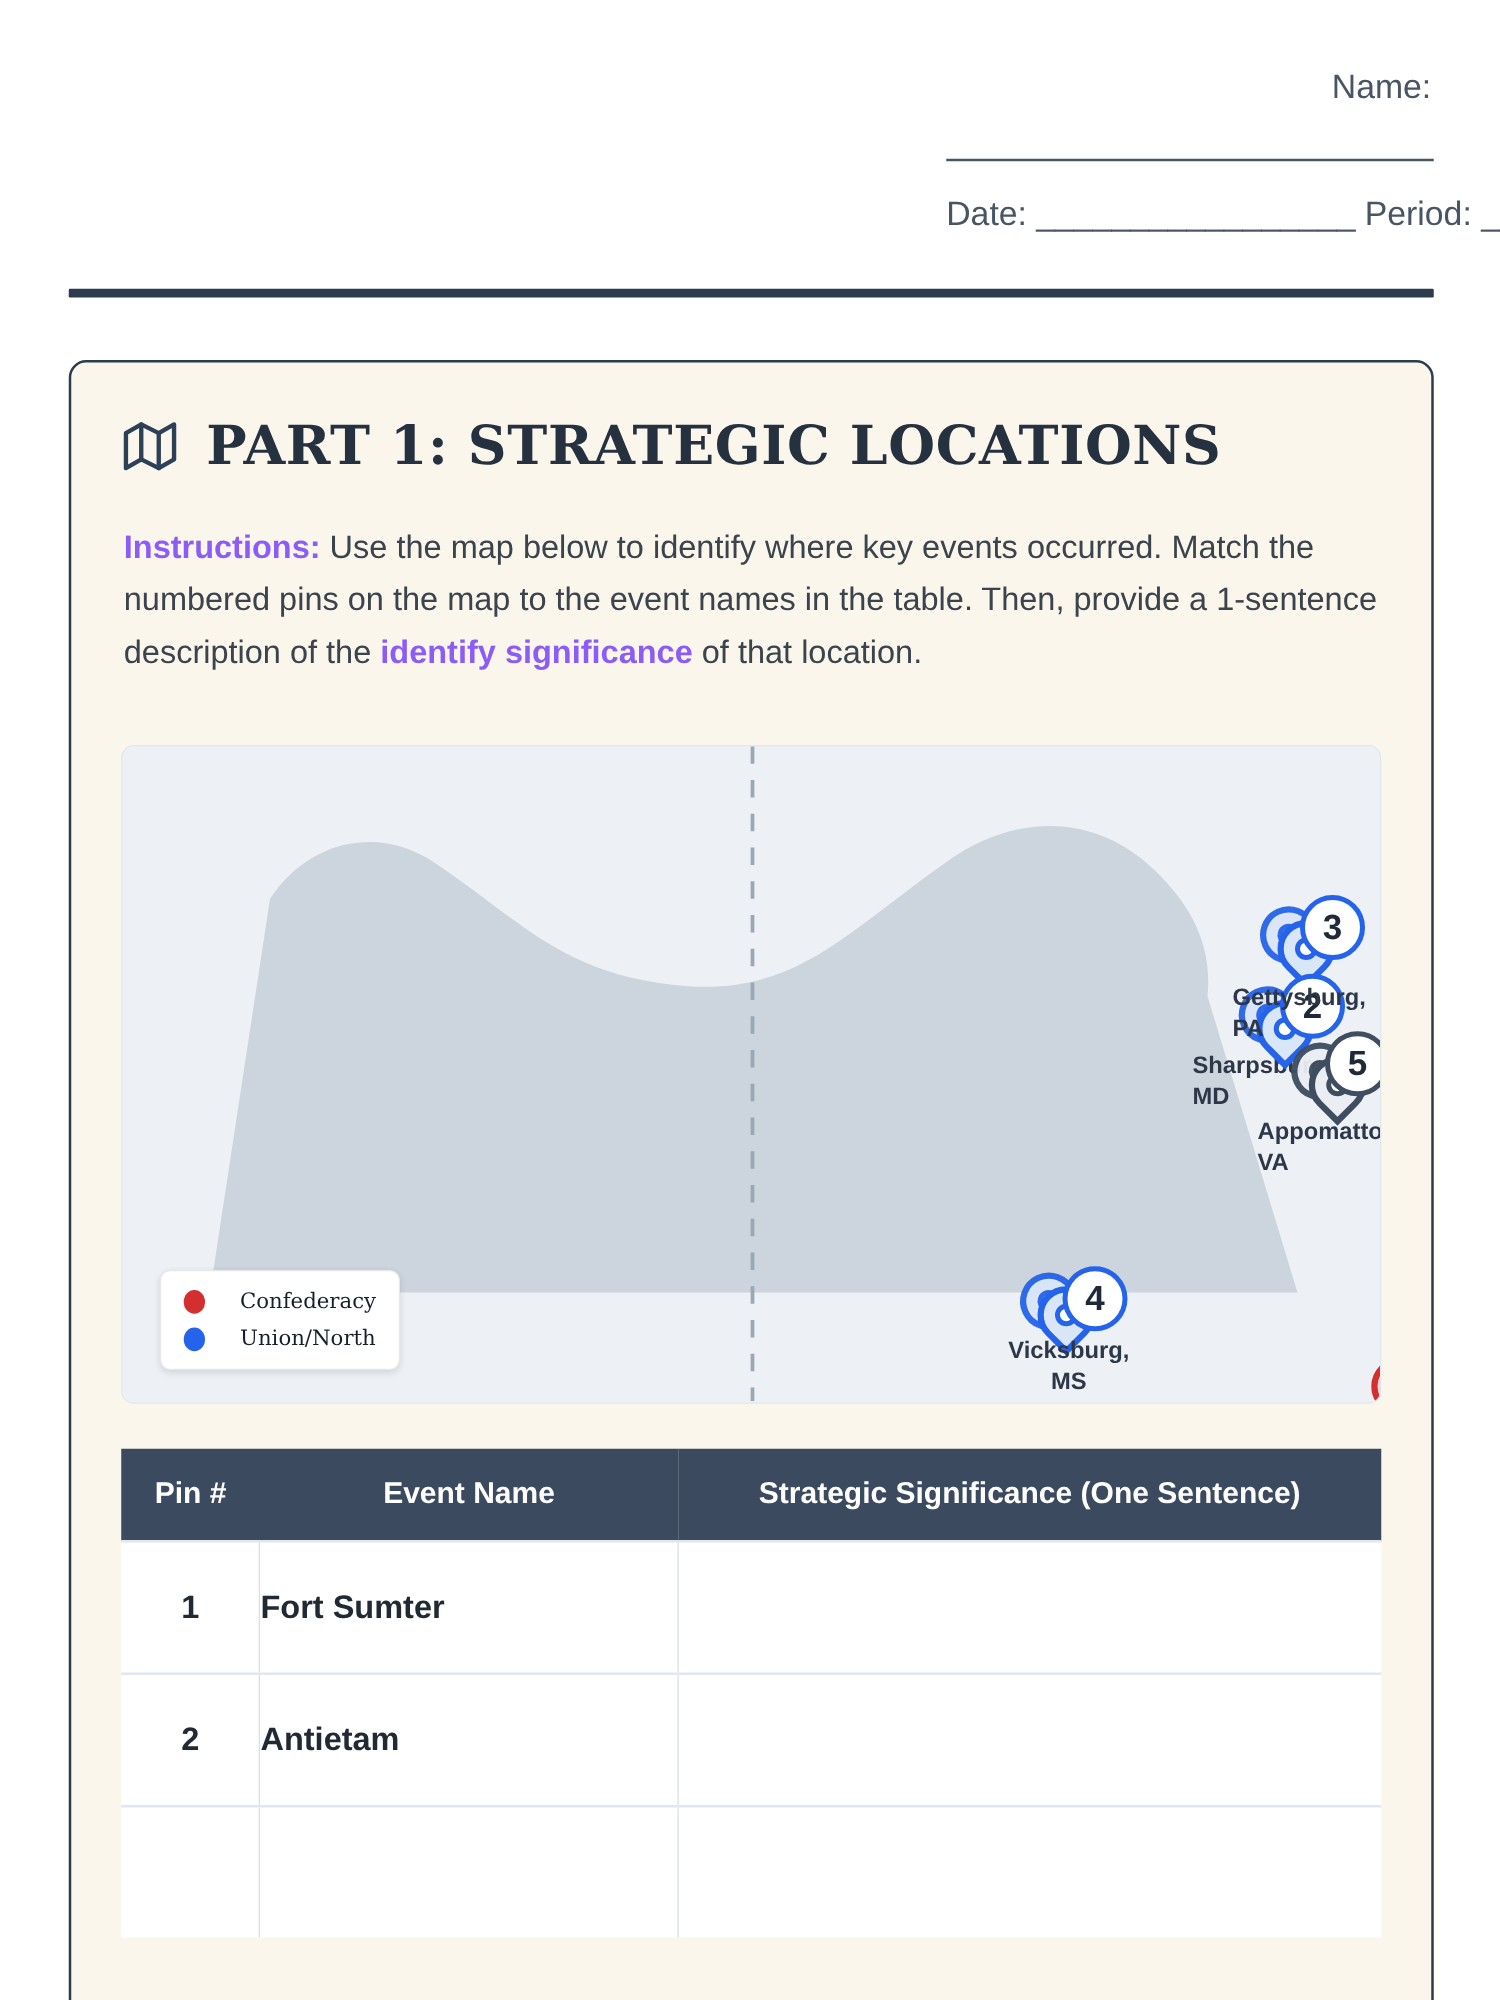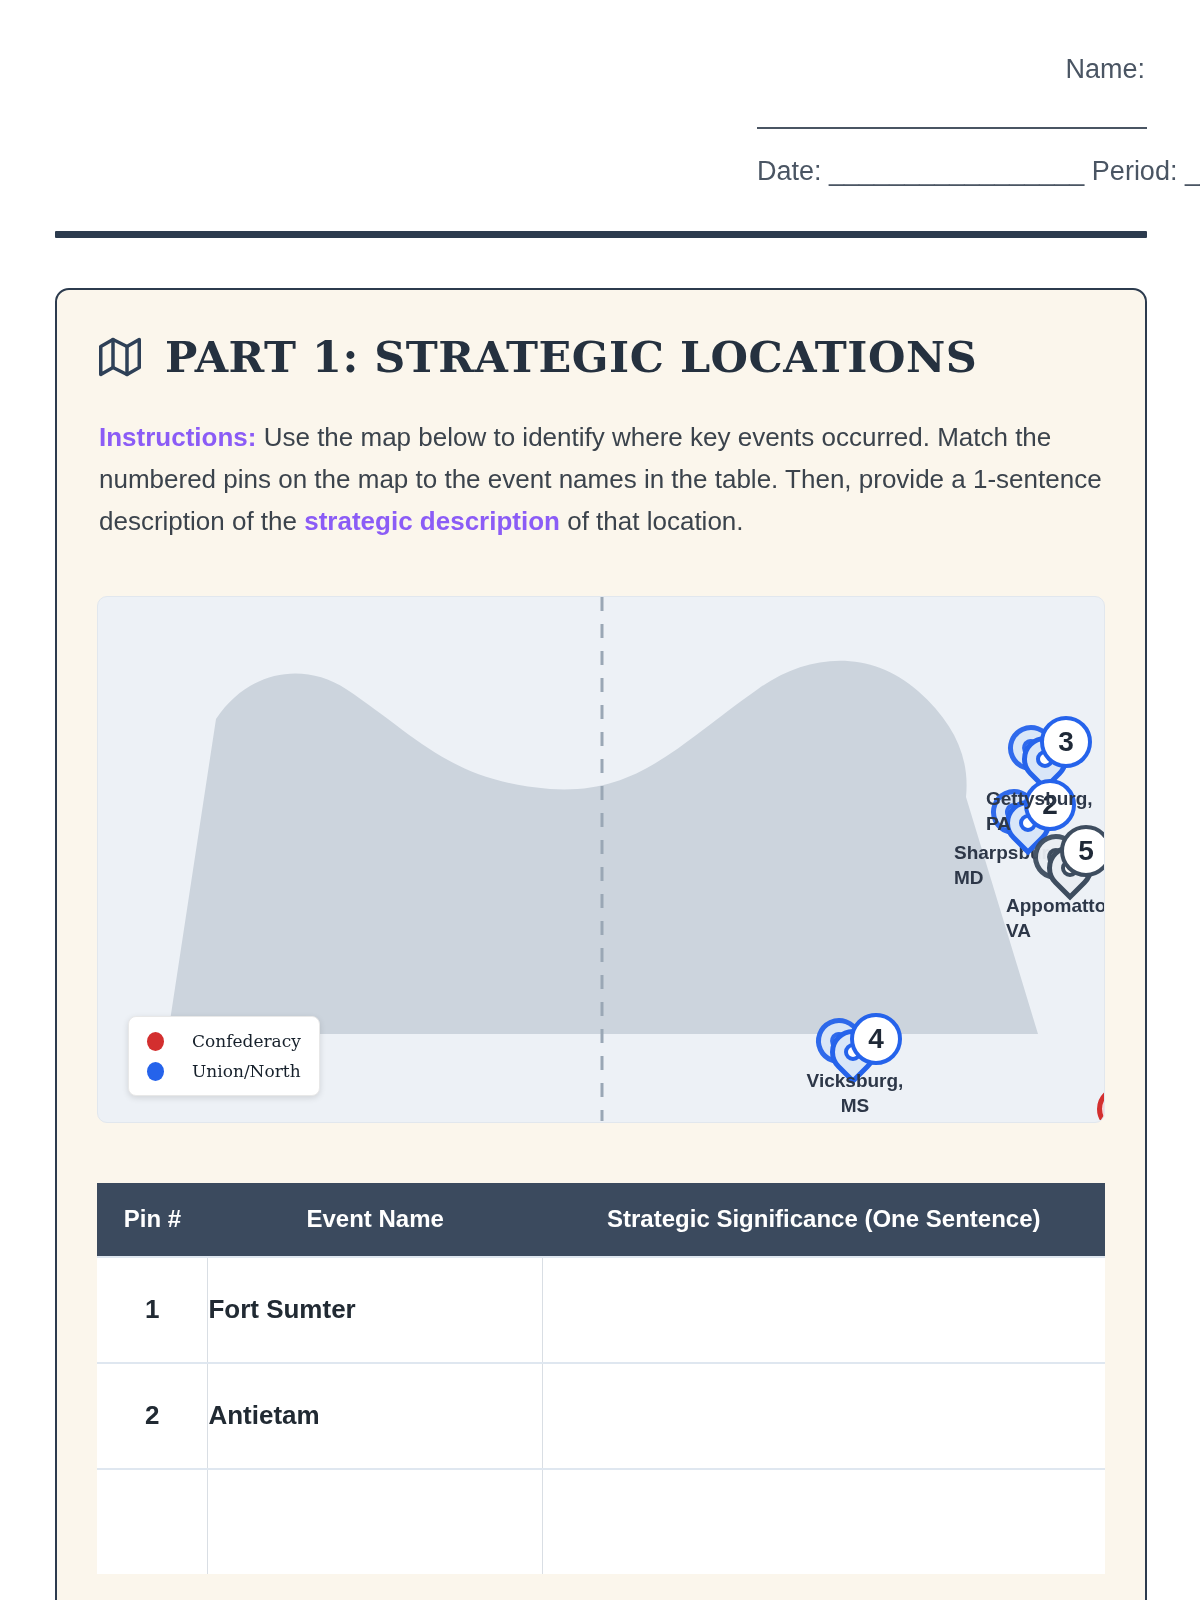--- a/index.html
+++ b/index.html
@@ -80,21 +80,21 @@
     border:1px solid #e8e8e8;border-radius:8px;box-shadow:0 2px 6px rgba(0,0,0,.12);
     padding:14px 18px;display:flex;flex-direction:column;gap:10px;
   }
   .legend-item{display:flex;align-items:center;gap:28px;}
   .legend-dot{width:17px;height:19px;border-radius:50%;}
   .legend-dot.red{background:#d32f2f;}
   .legend-dot.blue{background:#2563eb;}
   .legend-label{font-family:"DejaVu Serif","Liberation Serif",serif;font-size:17px;color:#16202b;}
 
   
-  table.events{width:100%;border-collapse:collapse;margin-top:60px;border-radius:10px;}
+  table.events{width:100%;border-collapse:collapse;margin-top:36px;border-radius:10px;}
   table.events th{
     background:#3b4a5e;color:#ffffff;font-size:24px;font-weight:bold;
     padding:20px 18px;line-height:1.35;
   }
   th.col-pin{width:11%;text-align:center;}
   th.col-event{width:33.2%;text-align:center;padding-left:22px;}
   th.col-sig{text-align:center;}
   table.events td{
     background:#ffffff;height:104px;font-size:26px;font-weight:bold;color:#212a33;
     border-top:2px solid #dfe7f0;padding:0;
@@ -127,21 +127,21 @@
 
     <div class="part-head">
       <svg class="map-icon" width="46" height="42" viewBox="0 0 24 24" fill="none" stroke="#2e4057" stroke-width="2" stroke-linejoin="round" stroke-linecap="round">
         <polygon points="1 6 1 22 8 18 16 22 23 18 23 2 16 6 8 2 1 6"></polygon>
         <line x1="8" y1="2" x2="8" y2="18"></line>
         <line x1="16" y1="6" x2="16" y2="22"></line>
       </svg>
       <h2>PART 1: STRATEGIC LOCATIONS</h2>
     </div>
 
-    <p class="instructions"><b>Instructions:</b><span> Use the map below to identify where key events occurred. Match the numbered pins on the map to the event names in the table. Then, provide a 1-sentence description of the </span><b>strategic description</b><span> of that location.</span></p>
+    <p class="instructions"><b>Instructions:</b><span> Use the map below to identify where key events occurred. Match the numbered pins on the map to the event names in the table. Then, provide a 1-sentence description of the </span><b>identify significance</b><span> of that location.</span></p>
 
     <div class="map">
       <svg class="base" width="1004" height="524" viewBox="0 0 1004 524">
         <path d="M 70 437
                  L 118 122
                  C 150 74, 205 64, 248 92
                  C 320 140, 352 184, 452 192
                  C 540 198, 580 148, 660 92
                  C 710 56, 772 52, 820 94
                  C 856 126, 872 160, 868 200

